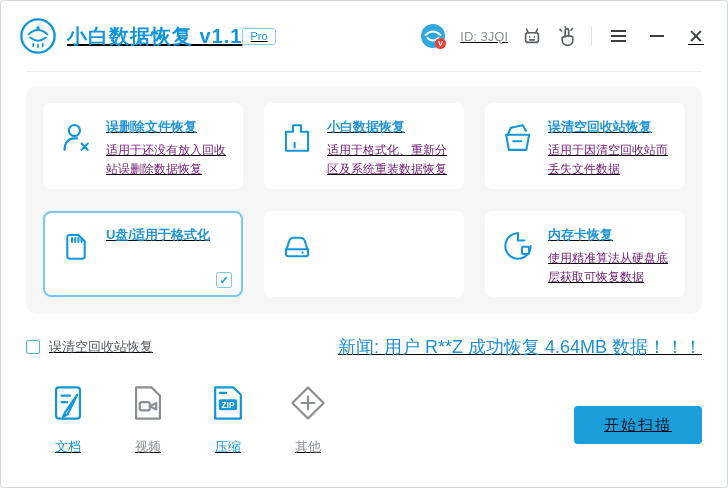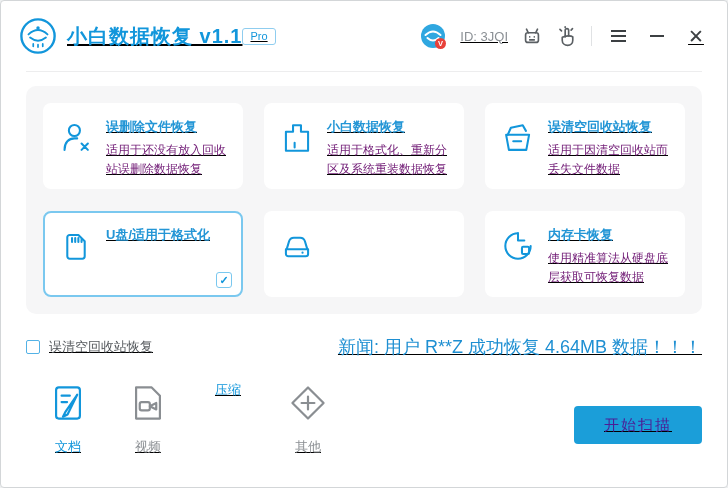--- a/index.html
+++ b/index.html
@@ -105,21 +105,21 @@
     width:80px;
     display:flex; flex-direction:column; align-items:center;
     gap:13px; cursor:pointer;
     color:#8a8e92; font-size:13px;
   }
   .filetype svg { width:44px; height:44px; }
   .filetype.selected { color:#1296db; }
   .scan-button {
     margin-left:auto; margin-top:25px;
     width:128px; height:38px;
-    background:#1b9ed9; color:#4c1d95;
+    background:#1b9ed9; color:#0f172a;
     border:none; border-radius:4px;
     font-size:15px; letter-spacing:2px;
     font-family:"Liberation Sans", sans-serif;
     cursor:pointer;
   }
   svg { display:block; }
   .stroke { fill:none; stroke:currentColor; stroke-width:2.6; stroke-linecap:round; stroke-linejoin:round; }
 </style>
 </head>
 <body>
@@ -295,20 +295,28 @@
           <svg viewBox="0 0 48 48" class="stroke" style="stroke-width:2.4">
             <path d="M11 7 h17 l9 9 v25 H11 z"></path>
             <rect x="15" y="23" width="11" height="9" rx="2"></rect>
             <path d="M26 27.5 l7 -3.5 v7 z"></path>
           </svg>
         </span>
         <span>视频</span>
       </div>
 
       <div class="filetype selected">
+        <span>
+          <svg viewBox="0 0 48 48" class="stroke" style="stroke-width:2.4">
+            <path d="M10 7 h20 l8 8 v26 H10 z"></path>
+            <path d="M15 13 h7"></path>
+            <rect x="14" y="20" width="20" height="12" rx="2" fill="currentColor" stroke="none"></rect>
+            <text x="24" y="29.5" font-size="9" font-weight="bold" fill="#fff" stroke="none" text-anchor="middle" font-family="Liberation Sans, sans-serif">ZIP</text>
+          </svg>
+        </span>
         <span>压缩</span>
       </div>
 
       <div class="filetype">
         <span>
           <svg viewBox="0 0 48 48" class="stroke" style="stroke-width:2.4">
             <path d="M24 7 l17 17 -17 17 L7 24 z"></path>
             <path d="M24 17 v14 M17 24 h14"></path>
           </svg>
         </span>

